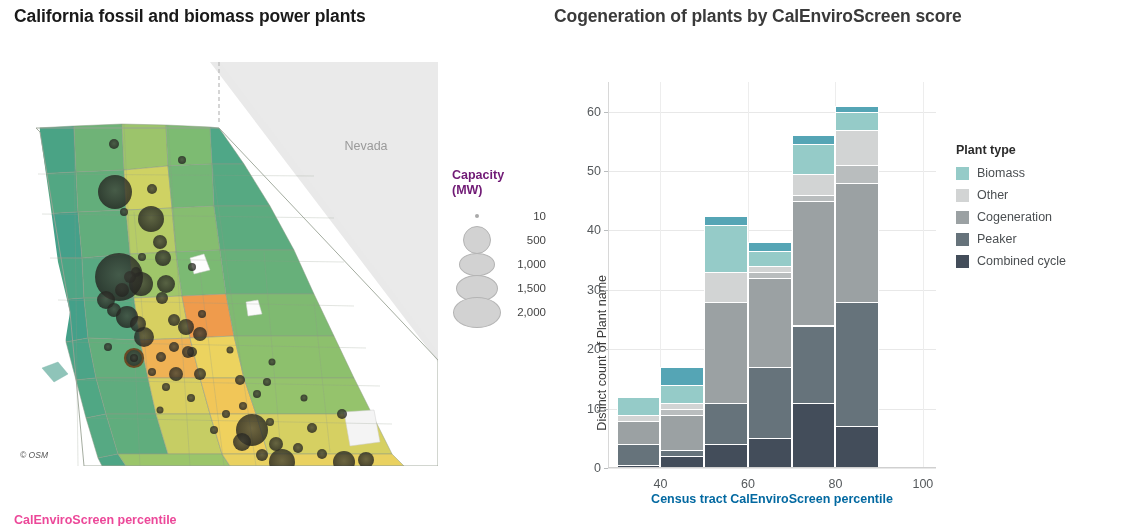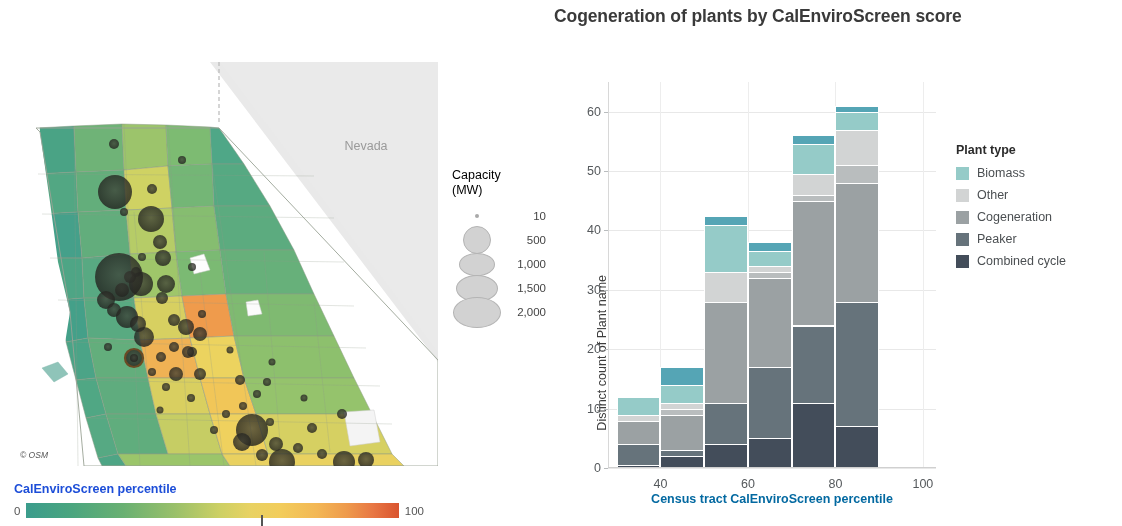--- a/index.html
+++ b/index.html
@@ -65,22 +65,22 @@
 
   
   #capacity-legend {
     position: absolute;
     left: 452px;
     top: 168px;
     width: 98px;
   }
   #capacity-legend .cap-title {
     font-size: 12.5px;
-    font-weight: normal;
-    color: #000000;
+    font-weight: bold;
+    color: #701a75;
     line-height: 15px;
   }
   .cap-rows {
     margin-top: 6px;
     position: relative;
   }
   .cap-row {
     display: flex;
     align-items: center;
     justify-content: flex-start;
@@ -108,21 +108,22 @@
   
   #ces-legend {
     position: absolute;
     left: 14px;
     top: 482px;
     width: 410px;
   }
   #ces-legend .ces-title {
     font-size: 12.5px;
     font-weight: bold;
-    color: #1d4ed8;
+    color: #ec4899;
+    margin-top: 31px;
   }
   .ces-bar-row {
     display: flex;
     align-items: center;
     margin-top: 7px;
   }
   .ces-end {
     font-size: 11.5px;
     color: #555;
   }
@@ -283,20 +284,21 @@
     font-size: 12.5px;
     color: #4b4f52;
     white-space: nowrap;
   }
 </style>
 </head>
 <body>
 
 <div class="dash">
 
+  <div class="panel-title" id="map-title">California fossil and biomass power plants</div>
 
   <div id="map-panel">
     <svg id="map-canvas" viewBox="0 0 424 404" preserveAspectRatio="none">
       <defs>
         <clipPath id="mapclip">
             <rect x="0" y="0" width="424" height="404"></rect>
           </clipPath>
         <radialGradient id="plantg" cx="50%" cy="45%" r="60%">
           <stop offset="0%" stop-color="#3c3c34" stop-opacity="0.72"></stop>
           <stop offset="100%" stop-color="#1f1f1c" stop-opacity="0.82"></stop>

